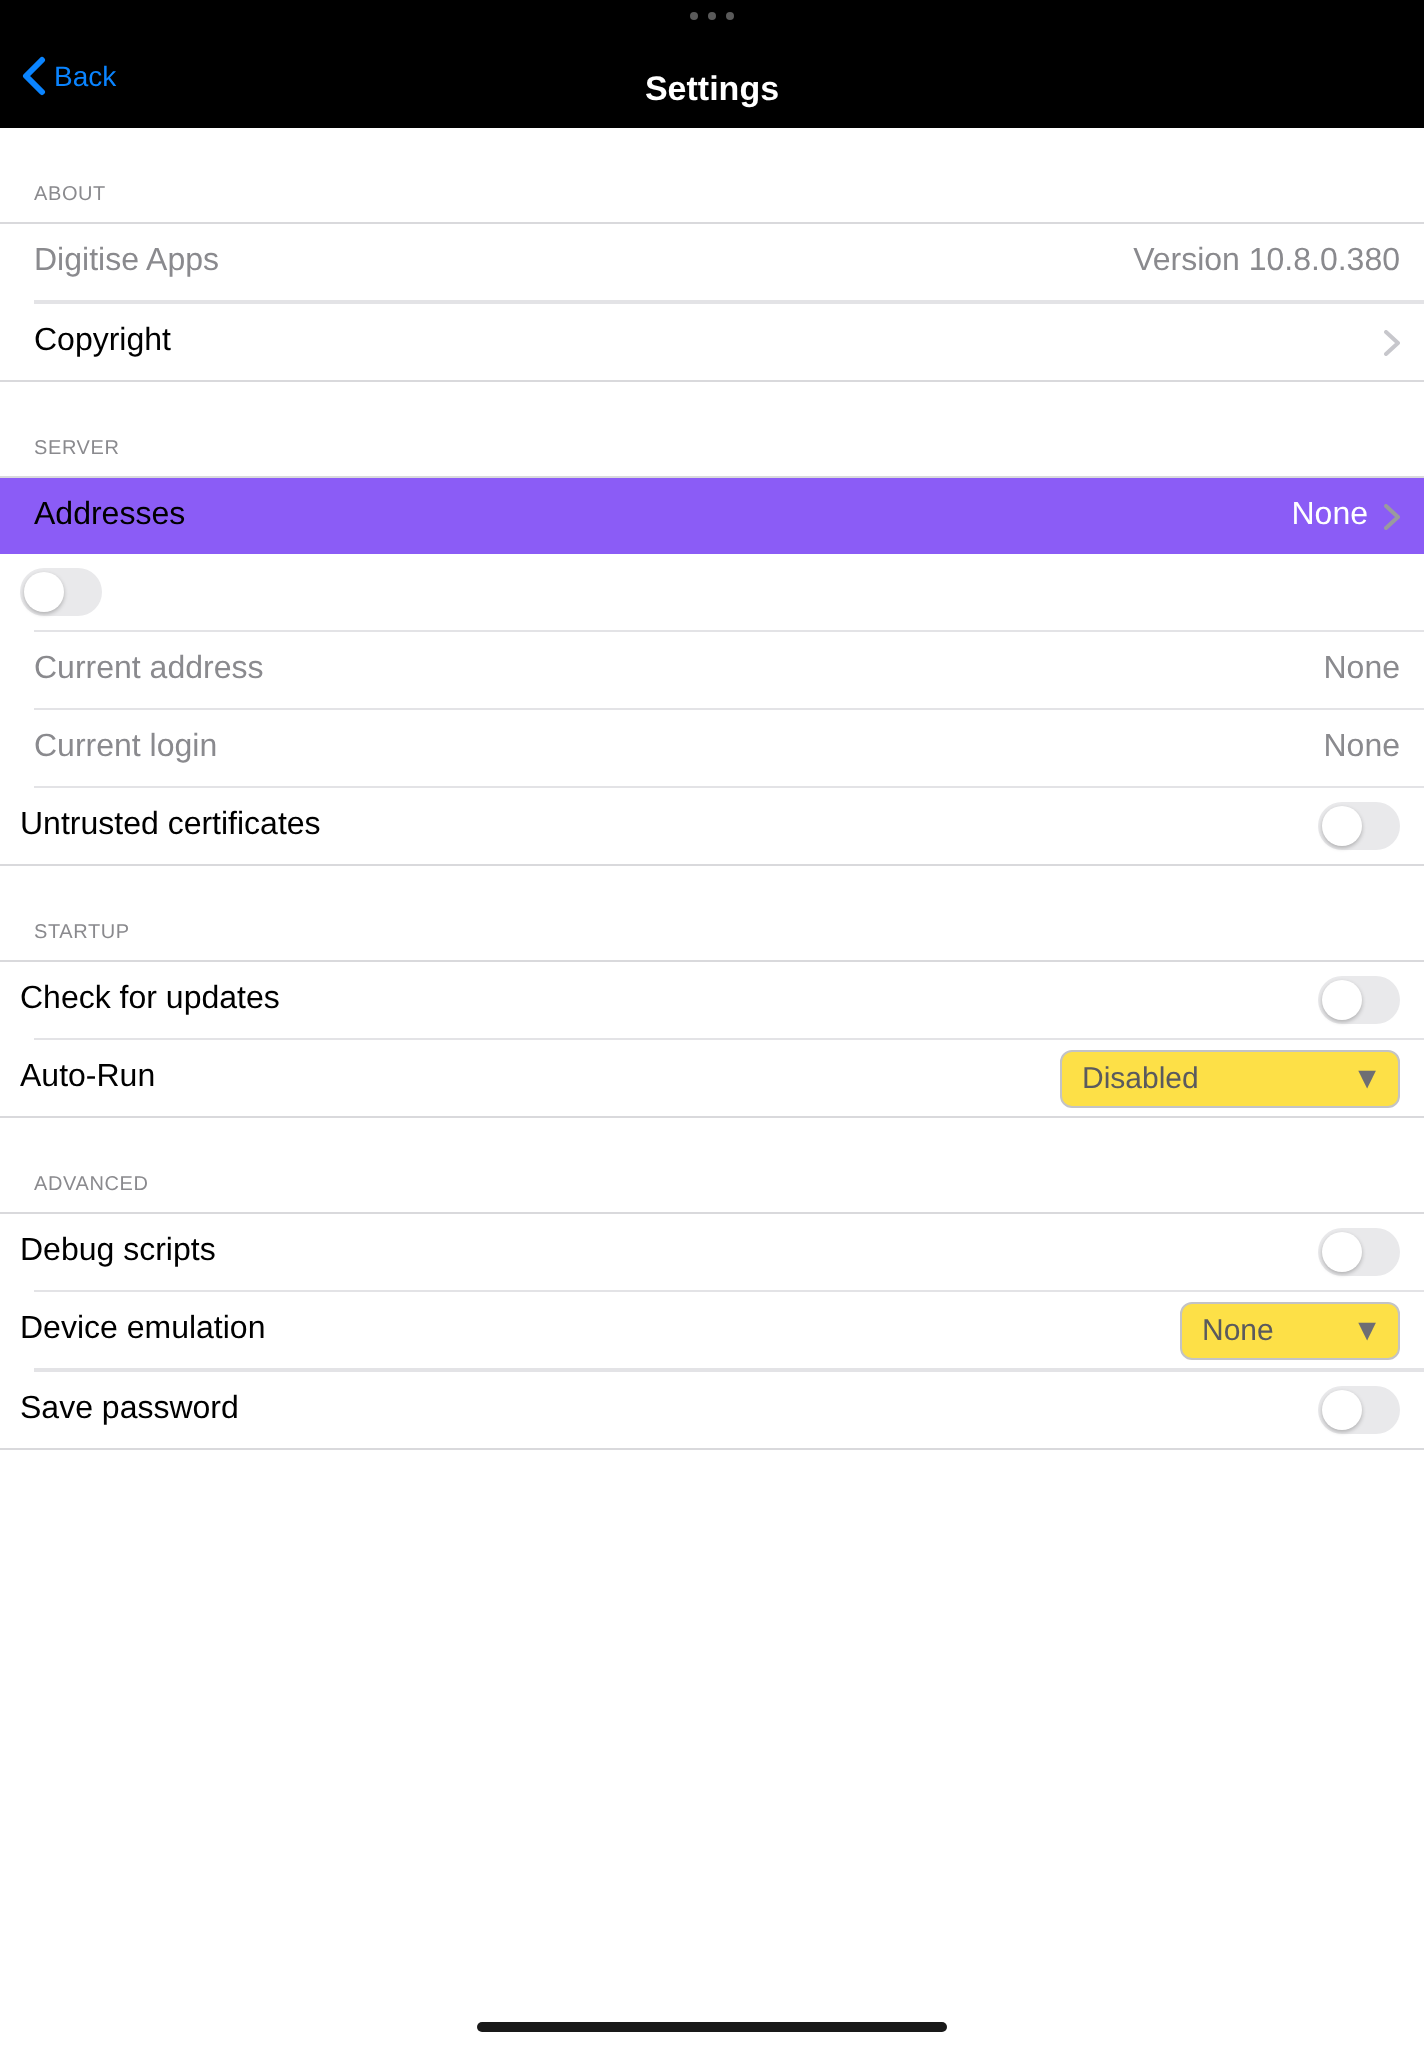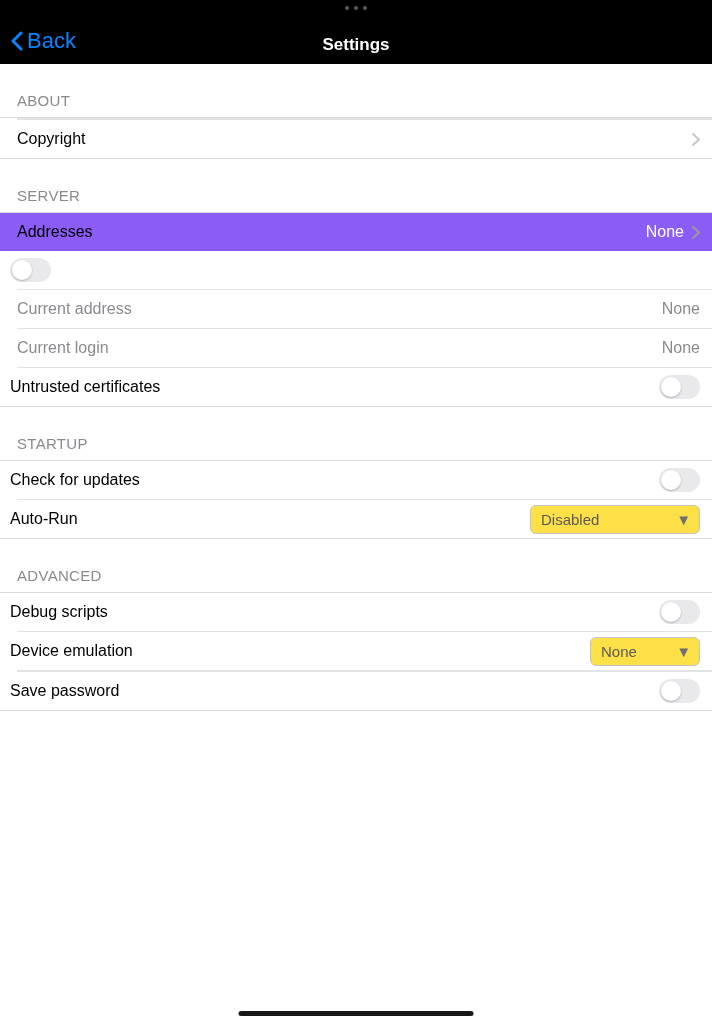--- a/index.html
+++ b/index.html
@@ -30,34 +30,34 @@
     }
     .nav-dots span {
       width: 4px; height: 4px; border-radius: 50%;
       background: #5a5a5a;
     }
     .nav-back {
       position: absolute;
       left: 10px;
       top: 28px;
       color: #0a84ff;
-      font-size: 22px;
+      font-size: 14px;
       display: flex;
       align-items: center;
       cursor: pointer;
     }
     .nav-back svg { margin-right: 4px; }
     .nav-title {
       color: #fff;
       font-size: 17px;
       font-weight: 600;
       margin-top: 26px;
     }
     .section-header {
-      font-size: 15px;
+      font-size: 10px;
       letter-spacing: 0.3px;
       color: #8a8a8e;
       text-transform: uppercase;
       padding: 28px 17px 8px 17px;
       border-bottom: 1px solid #d9d9dc;
     }
     .group { border-bottom: 1px solid #d9d9dc; }
     .row {
       display: flex;
       align-items: center;
@@ -122,20 +122,24 @@
     <svg width="13" height="20" viewBox="0 0 13 20">
       <polyline points="11,2 3,10 11,18" fill="none" stroke="#0a84ff" stroke-width="3" stroke-linecap="round" stroke-linejoin="round"></polyline>
     </svg>
     <span>Back</span>
   </div>
   <div class="nav-title">Settings</div>
 </div>
 
 <div class="section-header">ABOUT</div>
 <div class="group">
+  <div class="row nav">
+    <span class="label-muted">Digitise Apps</span>
+    <span class="value-muted">Version 10.8.0.380</span>
+  </div>
   <div class="sep"></div>
   <div class="sep"></div>
   <div class="row nav">
     <span class="label">Copyright</span>
     <span class="chevron">
       <svg width="8" height="13">
           <polyline points="1,1 7,6.5 1,12" fill="none" stroke="#c7c7cc" stroke-width="2" stroke-linecap="round" stroke-linejoin="round"></polyline>
         </svg>
     </span>
   </div>

